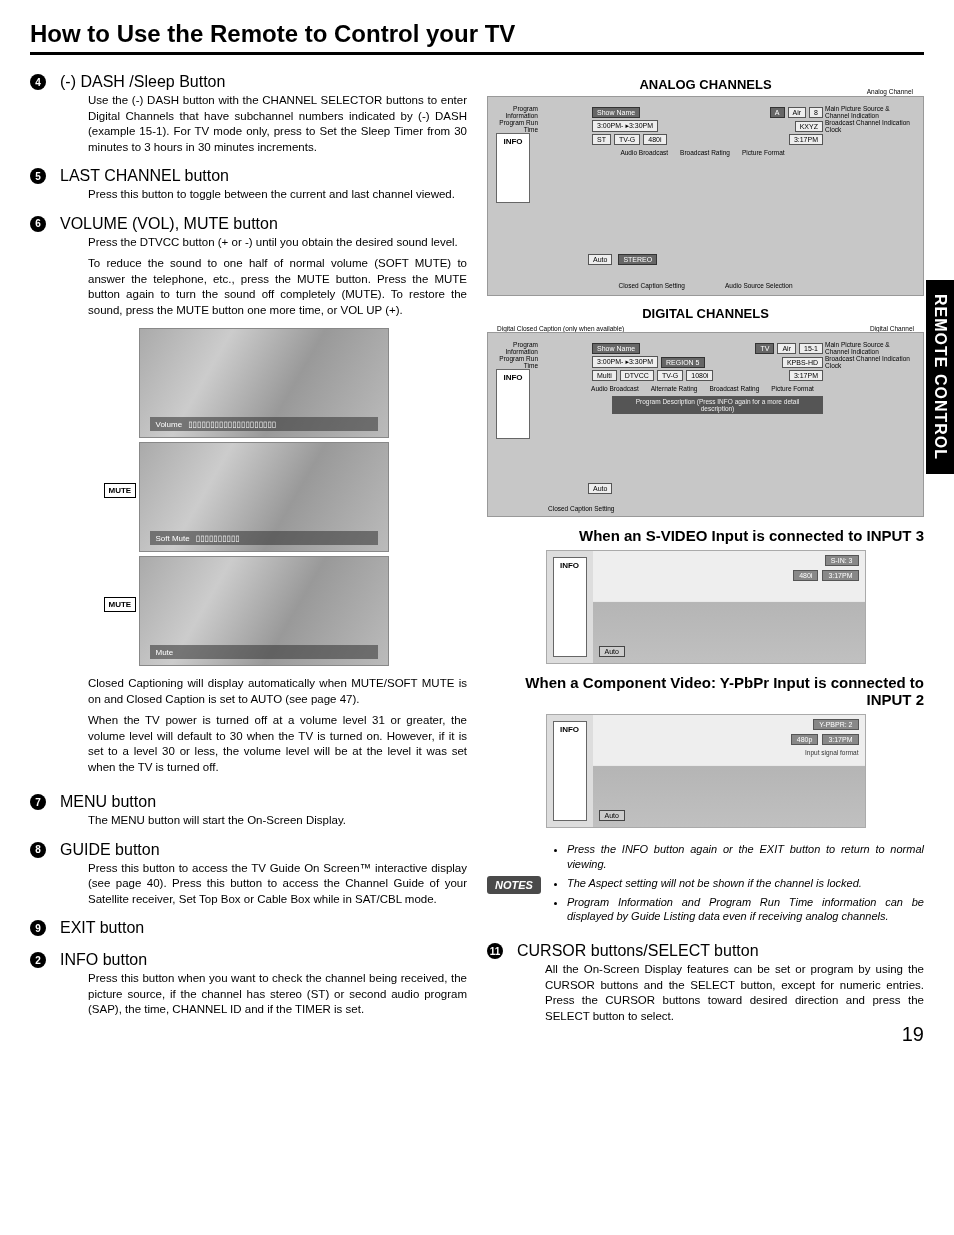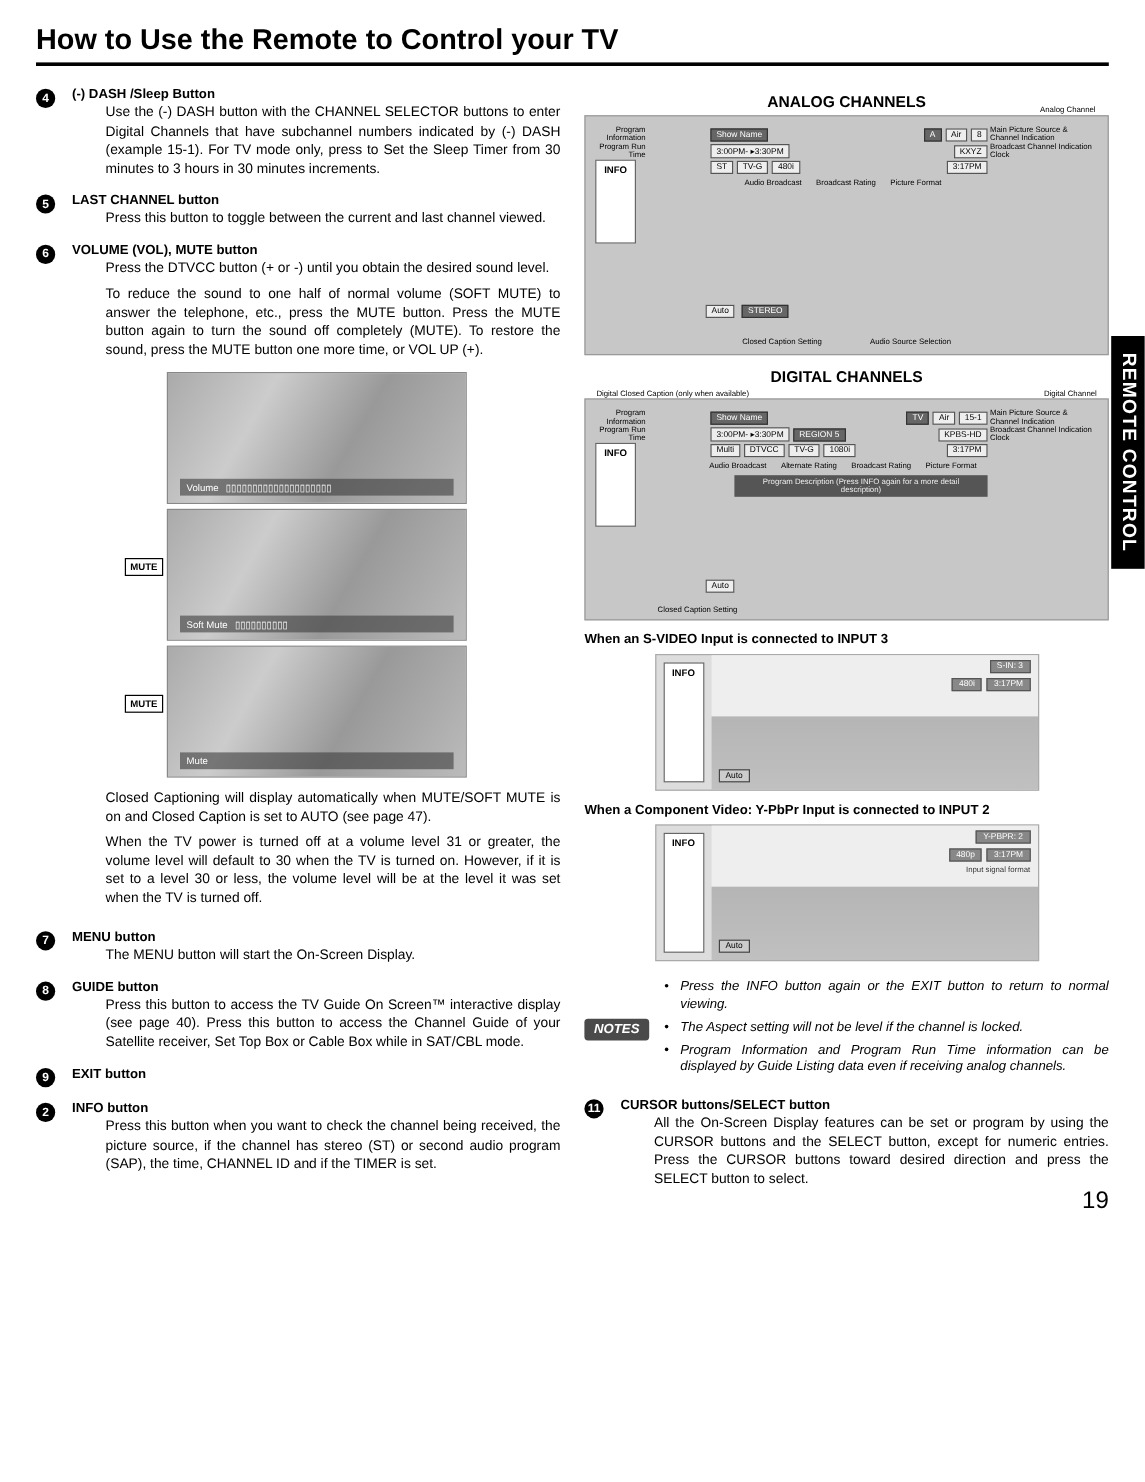--- a/index.html
+++ b/index.html
@@ -33,42 +33,42 @@
     font-size: 10px;
     font-weight: bold;
     display: flex;
     align-items: center;
     justify-content: center;
     flex-shrink: 0;
     margin-right: 14px;
     margin-top: 1px;
   }
   .item-body { flex: 1; }
-  .item-title { font-weight: bold; font-size: 11px; margin-bottom: 2px; }
+  .item-title { font-weight: normal; font-size: 16px; margin-bottom: 2px; }
   .item-text { font-size: 11.5px; line-height: 1.35; text-align: justify; margin-left: 28px; }
   .item-text p { margin-bottom: 6px; }
   .illus-stack { margin: 10px 0 10px 0; display:flex; flex-direction:column; align-items:center; gap:4px;}
   .illus {
     width: 250px; height: 110px;
     background: linear-gradient(120deg,#aaa 0%,#ccc 30%,#999 60%,#bbb 100%);
     border: 1px solid #888;
     position: relative;
   }
   .illus .bar {
     position:absolute; bottom:6px; left:10px; right:10px; height:14px;
     background: rgba(60,60,60,.6);
     color:#fff; font-size:8px; display:flex; align-items:center; padding:0 6px; gap:6px;
   }
   .mute-tag {
     position:absolute; left:-36px; top:40px;
     border:1px solid #000; background:#fff;
     font-size:8px; font-weight:bold; padding:2px 4px;
   }
   .diagram-title { text-align:center; font-weight:bold; font-size:13px; margin:4px 0 4px; }
-  .diagram-sub { text-align:left; font-weight:bold; font-size:11px; margin:10px 0 6px; }
+  .diagram-sub { text-align:right; font-weight:bold; font-size:15px; margin:10px 0 6px; }
   .diagram {
     background:#c7c7c7;
     border:1px solid #999;
     padding:8px;
     font-size:7px;
     position:relative;
     margin-bottom:10px;
   }
   .info-box {
     width:34px; height:70px; background:#fff; border:1px solid #666;
@@ -357,21 +357,21 @@
         </div>
         <span class="auto-chip">Auto</span>
       </div>
       <div style="clear:both"></div>
     </div>
 
     <div class="notes-row">
       <div class="notes-badge">NOTES</div>
       <ul class="notes-list">
         <li>Press the INFO button again or the EXIT button to return to normal viewing.</li>
-        <li>The Aspect setting will not be level if the channel is locked.</li>
+        <li>The Aspect setting will not be shown if the channel is locked.</li>
         <li>Program Information and Program Run Time information can be displayed by Guide Listing data even if receiving analog channels.</li>
       </ul>
     </div>
 
     <div class="item">
       <div class="bullet">11</div>
       <div class="item-body">
         <div class="item-title">CURSOR buttons/SELECT button</div>
         <div class="item-text">All the On-Screen Display features can be set or program by using the CURSOR buttons and the SELECT button, except for numeric entries. Press the CURSOR buttons toward desired direction and press the SELECT button to select.</div>
       </div>

